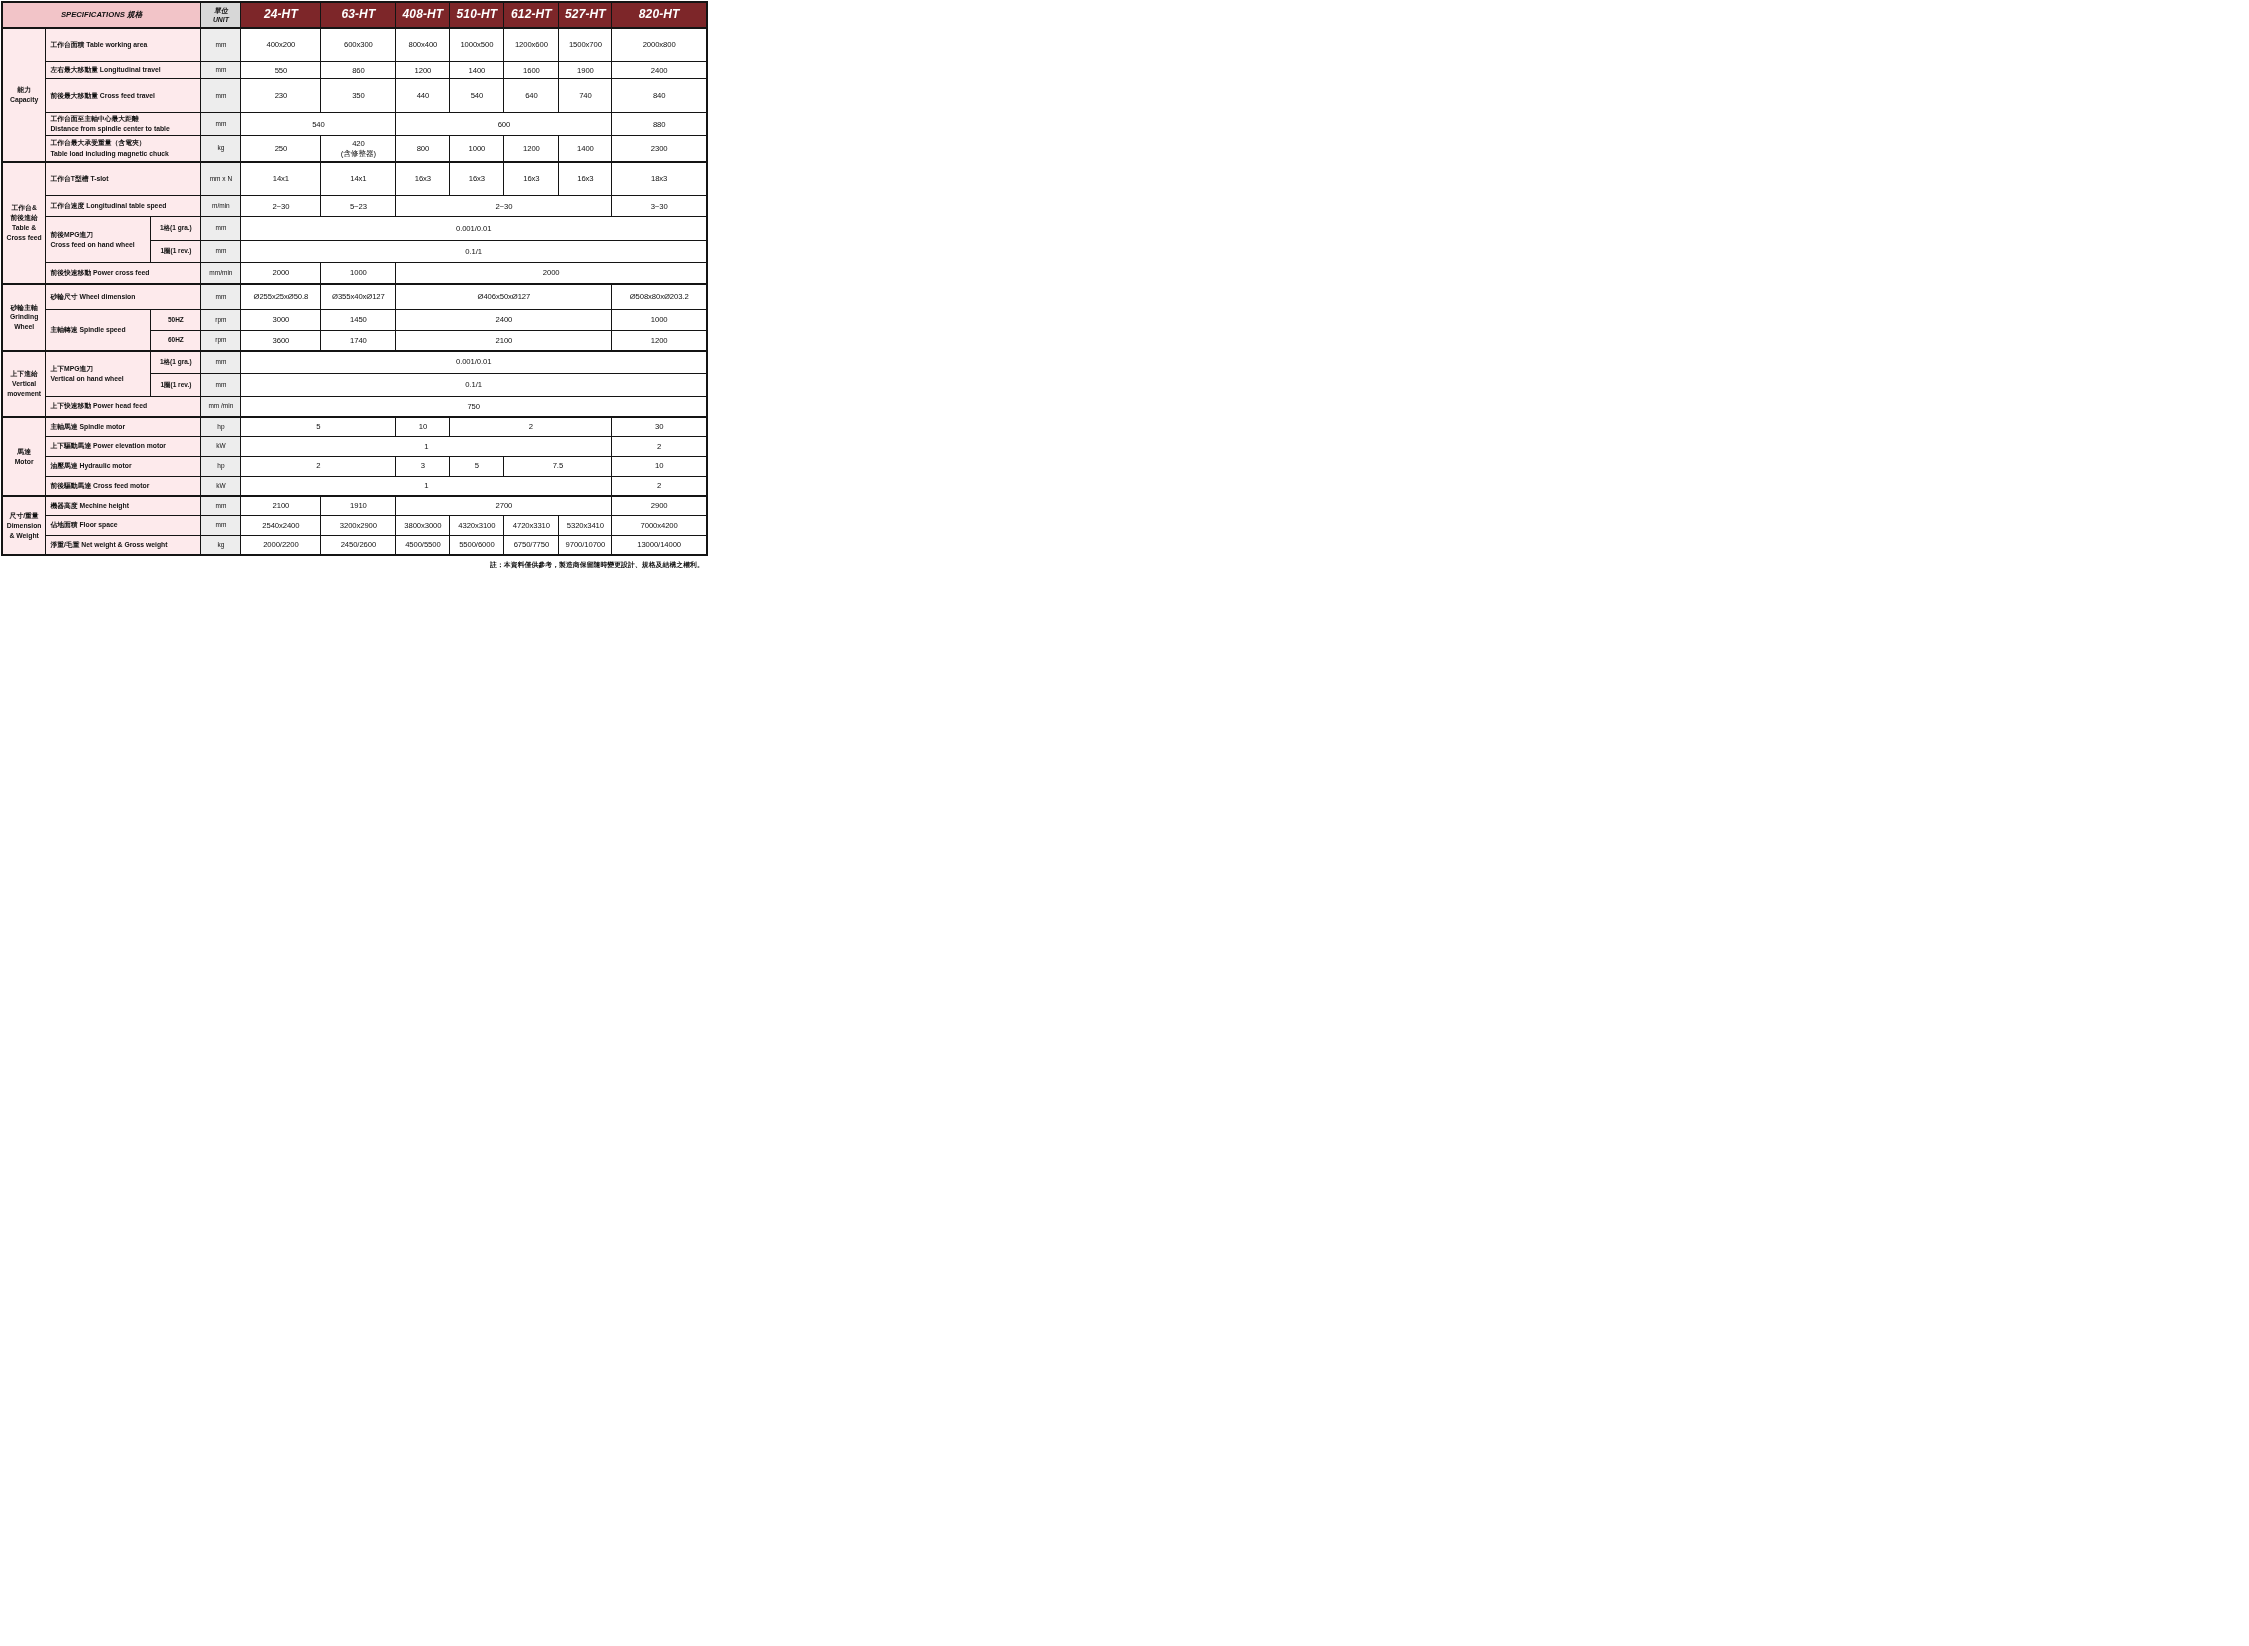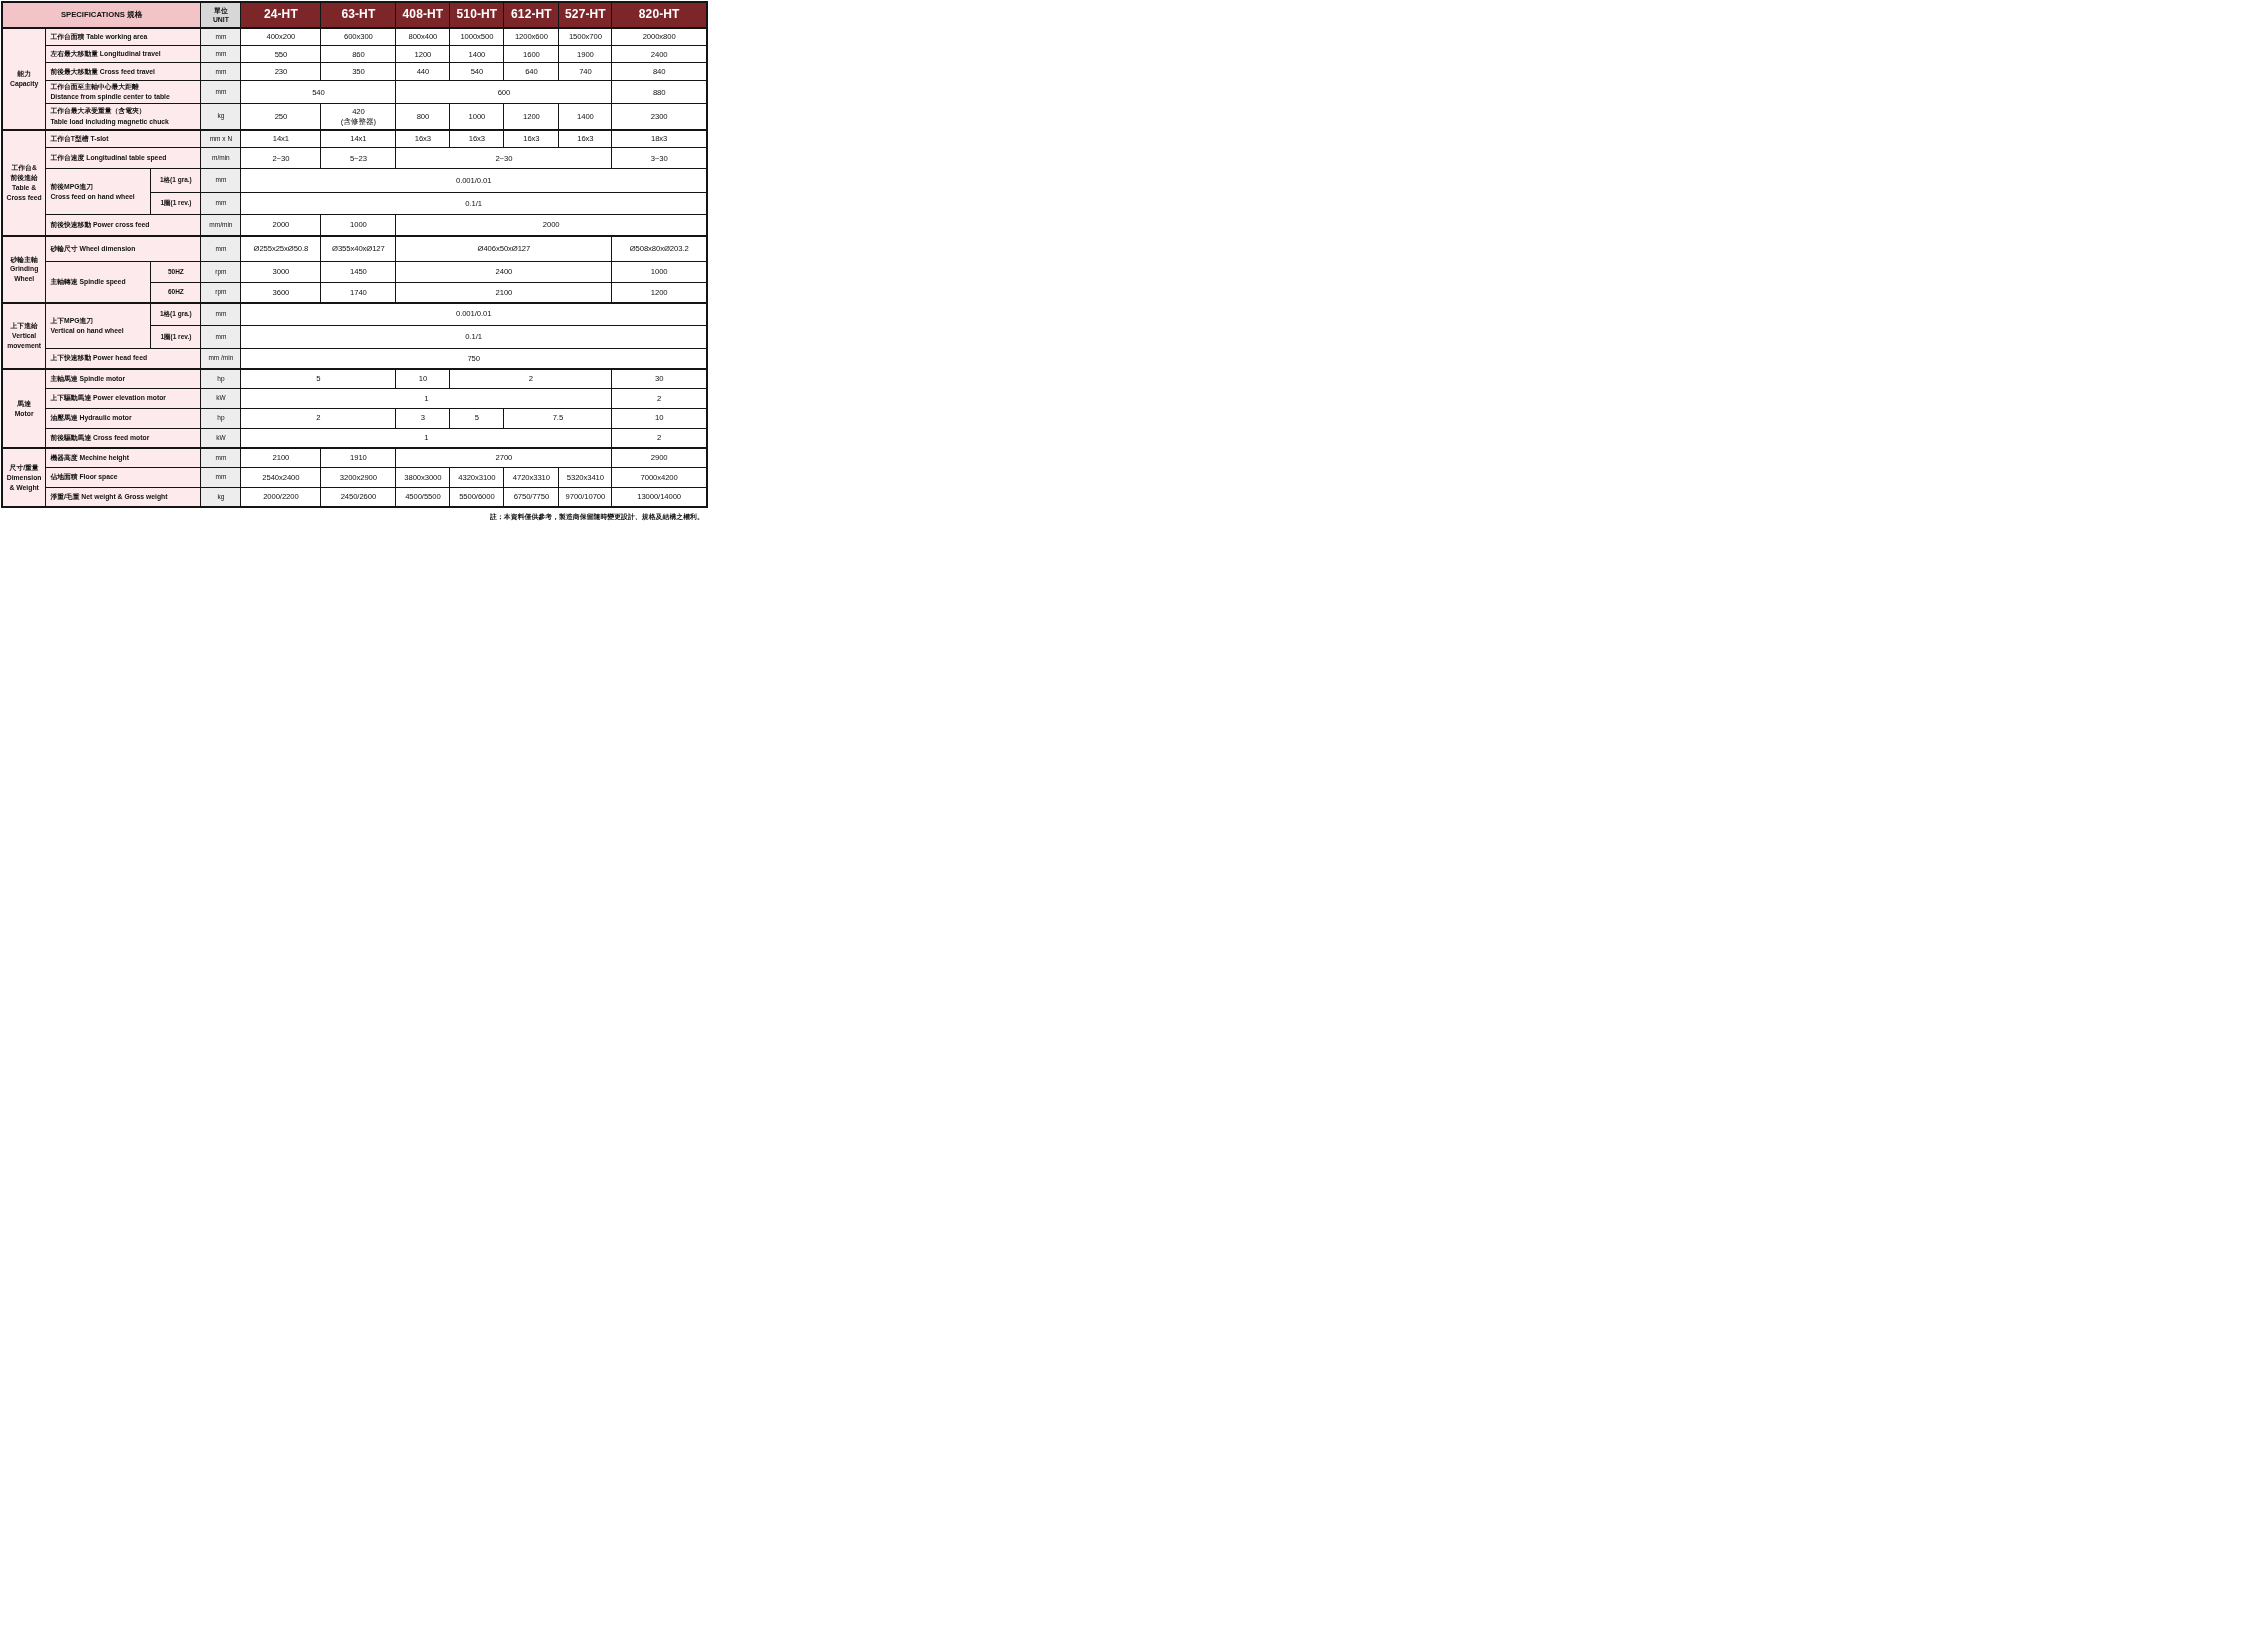--- a/index.html
+++ b/index.html
@@ -10,30 +10,30 @@
     --unit-gray:#ededed;
     --border:#141414;
     --valbg:#ffffff;
   }
   html,body{margin:0;padding:0;background:#ffffff;}
   body{font-family:"Liberation Sans","DejaVu Sans",sans-serif;color:#111;}
   .page{width:706px;padding:0.9px 0 0 0.9px;box-sizing:border-box;}
   table.spec{border-collapse:collapse;table-layout:fixed;width:703px;border:2.3px solid var(--border);}
   td,th{border:1.4px solid var(--border);padding:0.5px 1.8px;overflow:hidden;white-space:pre-line;line-height:1.3;}
   tr.sec>td{border-top-width:2.7px;}
-  tr.hdr>th{border-bottom-width:2.7px;}
+  tr.hdr>th{border-bottom-width:2.7px;font-style:italic;}
   th.title{background:var(--header-pink);font-size:7.7px;font-weight:bold;text-align:center;}
   th.unith{background:var(--unit-gray-header);font-size:6.8px;font-weight:bold;text-align:center;line-height:1.35;}
   th.model{background:var(--maroon);color:#fff;font-size:12px;font-weight:bold;text-align:center;letter-spacing:0.1px;}
   td.group{background:var(--label-pink);text-align:center;font-size:6.8px;font-weight:bold;line-height:1.45;}
   td.label{background:var(--label-pink);text-align:left;font-size:6.8px;font-weight:bold;padding-left:4px;line-height:1.5;}
   td.sub{background:var(--label-pink);text-align:center;font-size:6.5px;font-weight:bold;}
   td.unit{background:var(--unit-gray);text-align:center;font-size:6.5px;}
   td.val{background:var(--valbg);text-align:center;font-size:7.7px;letter-spacing:-0.1px;line-height:1.25;}
-  .h38{height:17px}.h39{height:18px}.h43{height:19.4px}.h44{height:20px}.h46{height:21px}
+  .h38{height:17px}.h39{height:34px}.h43{height:19.4px}.h44{height:20px}.h46{height:21px}
   .h50{height:22.5px}.h51{height:23px}.h52{height:23.4px}.h57{height:26px}
   .note{width:703px;text-align:right;font-size:6.8px;font-weight:bold;padding:3.2px 0.9px 2.7px 0;letter-spacing:0.1px;}
 </style>
 </head>
 <body>
 
 <div class="page">
 <table class="spec">
   <colgroup>
     <col style="width:44px">

